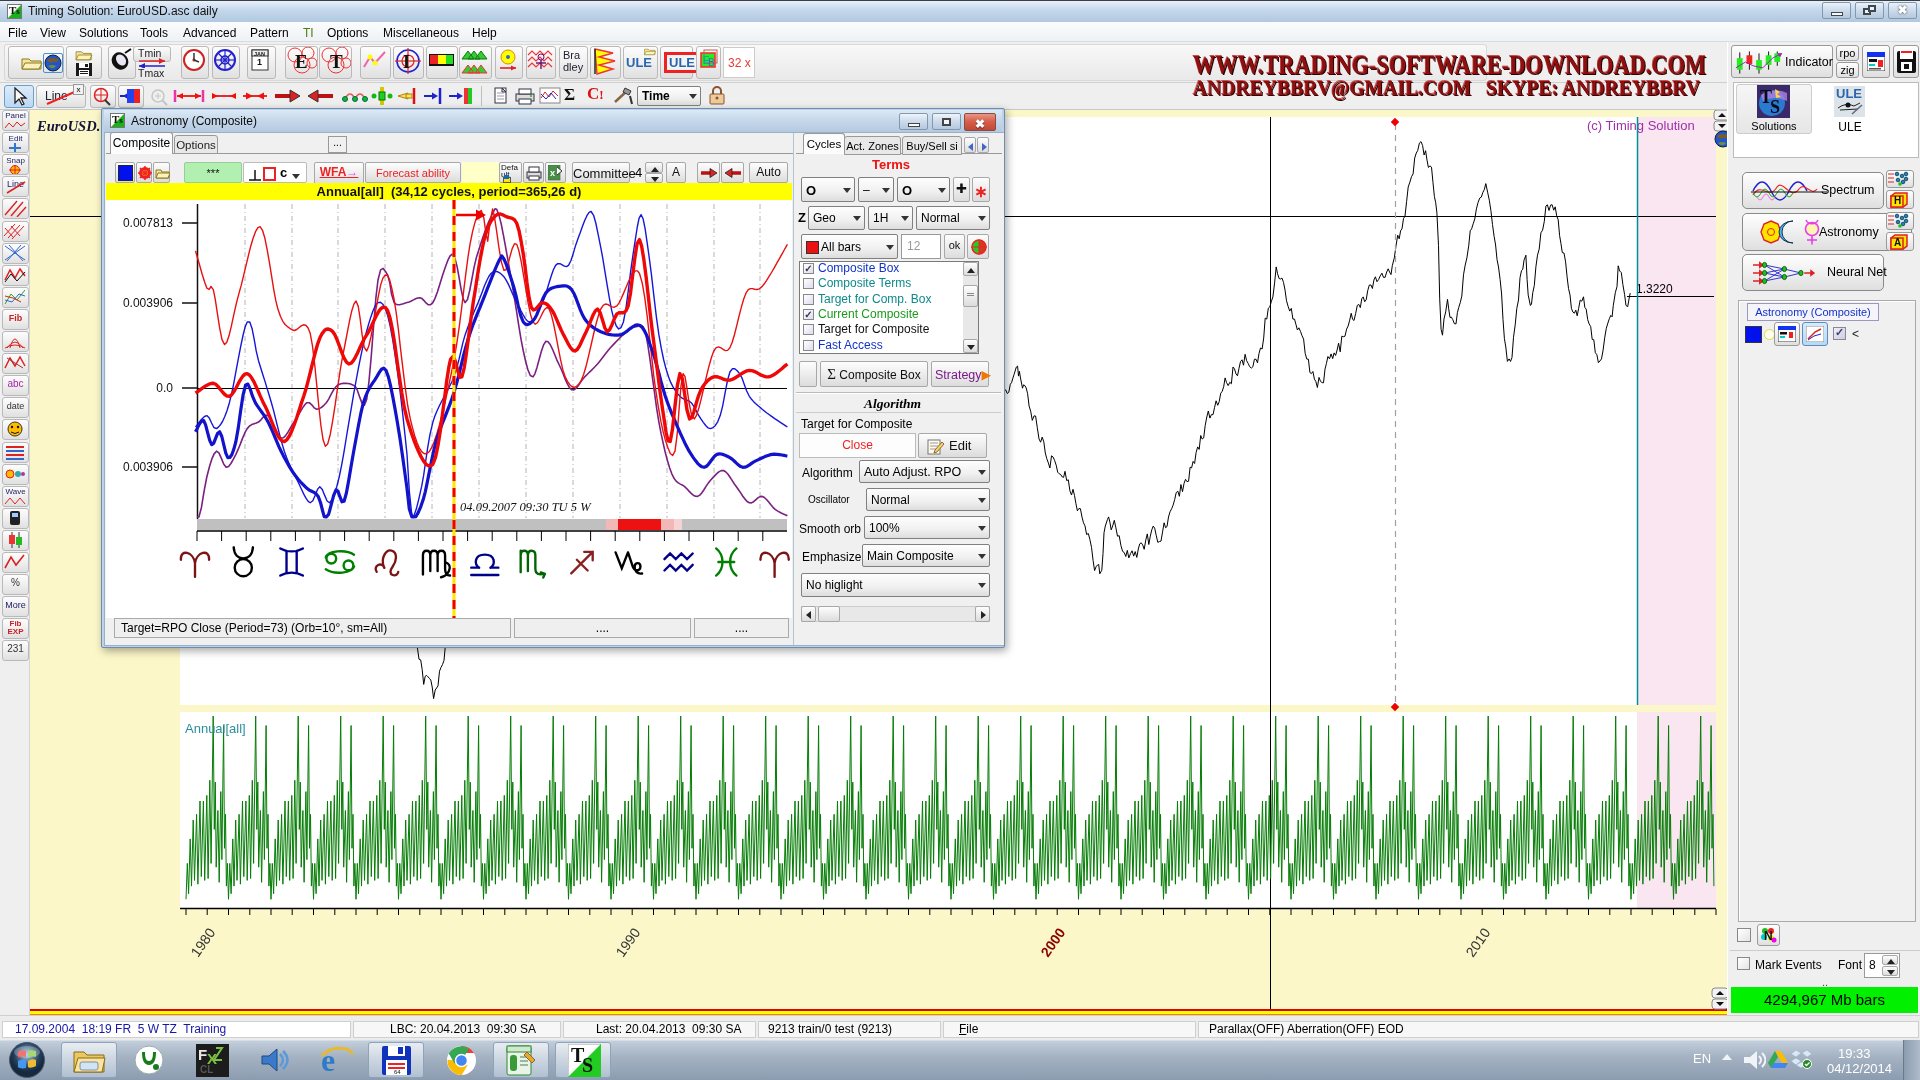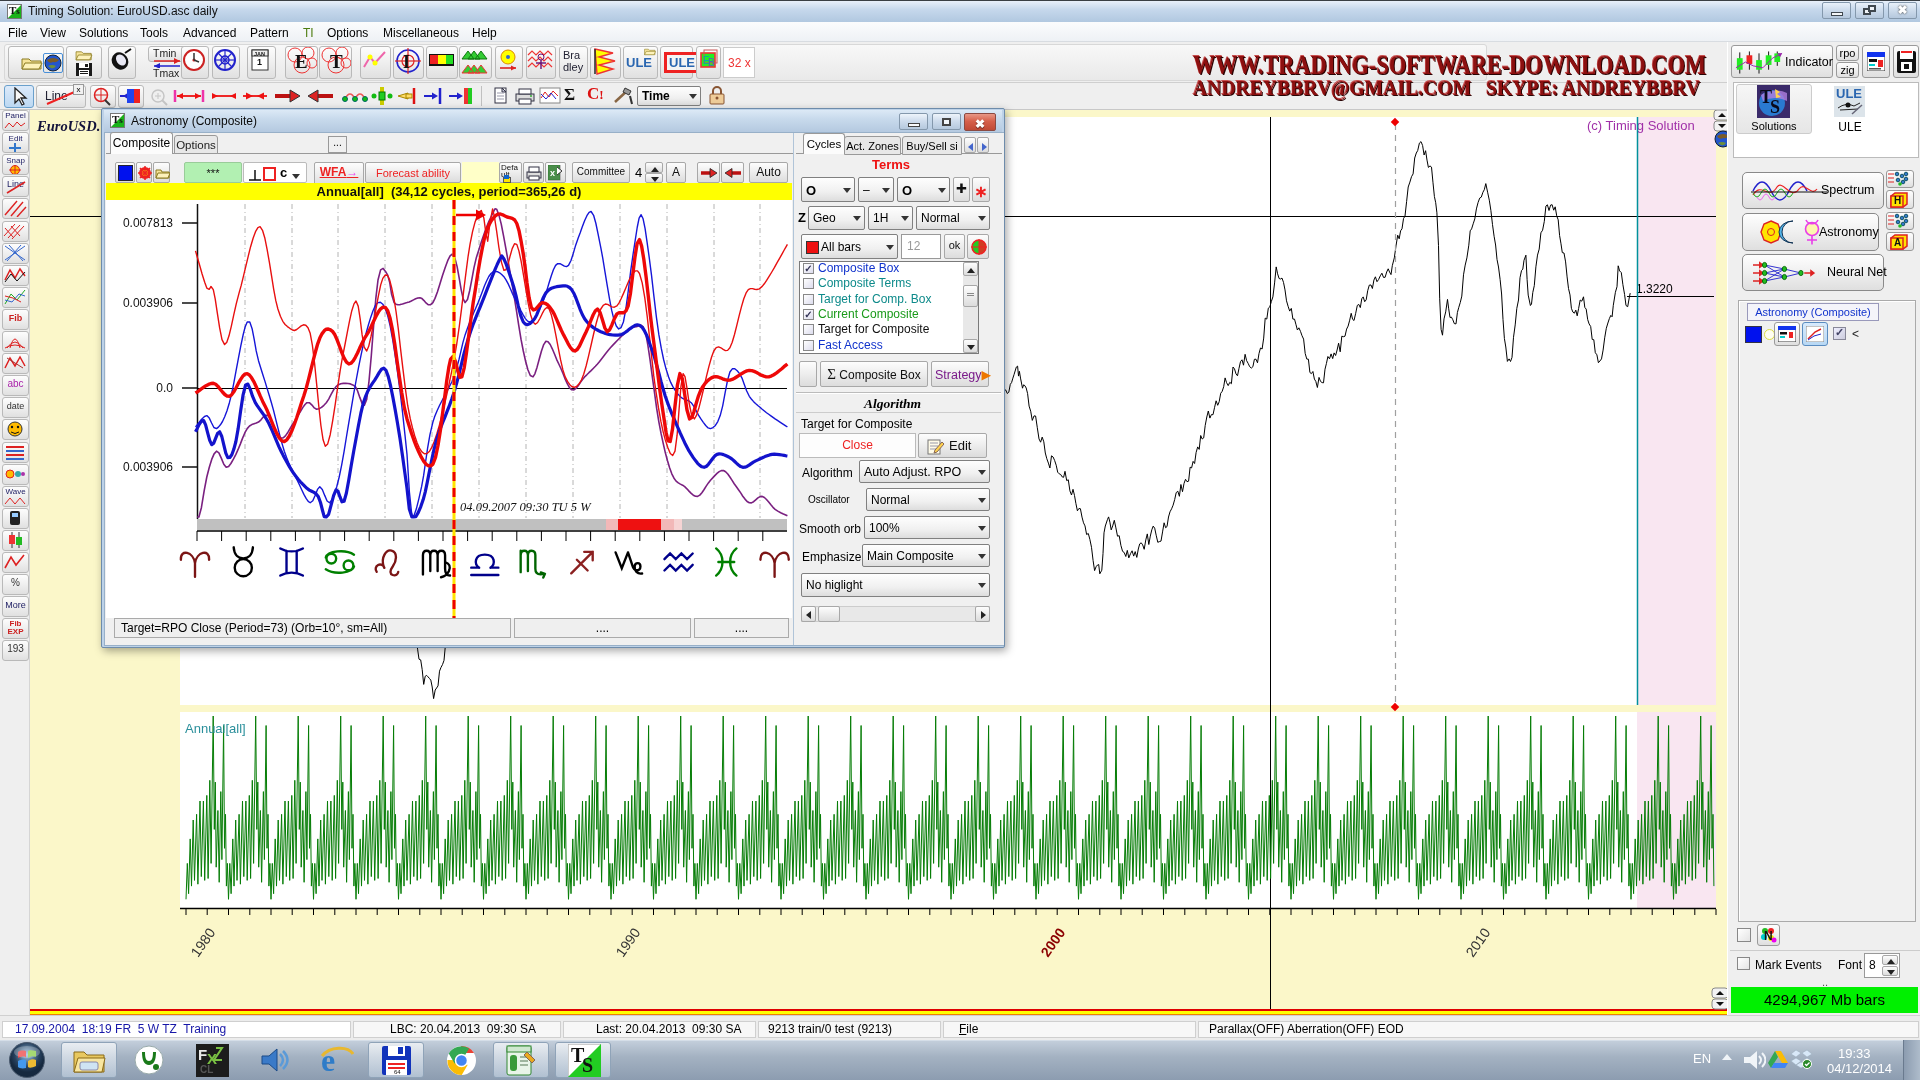--- a/index.html
+++ b/index.html
@@ -76,21 +76,21 @@
       </svg>
     </div>
   </div>
 <div class="tbtn" style="left:108px;top:46px;width:28px;height:33px">
     <svg width="24" height="28">
       <ellipse cx="11" cy="14" rx="8" ry="9" fill="#111" transform="rotate(-35 11 14)"></ellipse>
       <ellipse cx="12" cy="13" rx="4.5" ry="6" fill="#e8e8f4" transform="rotate(-35 12 13)"></ellipse>
       <line x1="16" y1="6" x2="22" y2="2" stroke="#111" stroke-width="2"></line>
     </svg>
   </div>
-<div class="tbtn" style="left:148px;top:46px;width:38px;height:16px">
+<div class="tbtn" style="left:133px;top:46px;width:38px;height:16px">
     <div class="ab" style="left:4px;top:0px;font-size:10.5px;color:#222">Tmin</div>
     <svg class="ab" style="left:3px;top:11px" width="30" height="10">
       <line x1="2" y1="3" x2="28" y2="3" stroke="#d22" stroke-width="1.5"></line>
       <path d="M28 3 l-6 -3 v6 Z" fill="#d22"></path>
       <line x1="28" y1="8" x2="2" y2="8" stroke="#22c" stroke-width="1.5"></line>
       <path d="M2 8 l6 -3 v6 Z" fill="#22c"></path>
     </svg>
     <div class="ab" style="left:4px;top:20px;font-size:10.5px;color:#222">Tmax</div>
   </div>
 <div class="tbtn" style="left:181px;top:46px;width:28px;height:33px">
@@ -505,21 +505,21 @@
 <div class="tbtn" style="left:2px;top:574.1000000000003px;width:27px;height:21px;overflow:hidden">
     <div style="font-size:10px;color:#333;text-align:center;margin-top:2px">%</div>
   </div>
 <div class="tbtn" style="left:2px;top:596.2000000000003px;width:27px;height:21px;overflow:hidden">
     <div style="font-size:9px;color:#226;text-align:center;margin-top:3px">More</div>
   </div>
 <div class="tbtn" style="left:2px;top:618.3000000000003px;width:27px;height:21px;overflow:hidden">
     <div style="font-size:8px;color:#c22;font-weight:bold;text-align:center;line-height:8px;margin-top:1px">Fib<br>EXP</div>
   </div>
 <div class="tbtn" style="left:2px;top:640.4000000000003px;width:27px;height:21px;overflow:hidden">
-    <div style="font-size:10px;color:#333;text-align:center;margin-top:2px">193</div>
+    <div style="font-size:10px;color:#333;text-align:center;margin-top:2px">231</div>
   </div>
 <svg class="ab" style="left:30px;top:110px" width="1704" height="910" viewBox="0 0 1704 910">
     <rect x="0" y="0" width="1704" height="910" fill="#fbf7c9"></rect>
     <rect x="150" y="7" width="1536" height="588" fill="#ffffff"></rect>
     <rect x="150" y="602" width="1536" height="196" fill="#ffffff"></rect>
     <rect x="1607" y="7" width="79" height="588" fill="#f9e6f1"></rect>
     <rect x="1607" y="602" width="79" height="196" fill="#f9e6f1"></rect>
     <rect x="1698" y="0" width="6" height="910" fill="#ffffff"></rect>
     <text x="7" y="21" font-family="Liberation Serif" font-style="italic" font-weight="bold" font-size="14.5" fill="#14143c">EuroUSD.</text>
     <text x="1557" y="20" font-size="13" fill="#a030a8">(c) Timing Solution</text>
@@ -625,21 +625,21 @@
       <g fill="none">
         <path d="M2 14 C8 2 14 2 20 14 C26 26 32 26 38 14 C44 2 50 2 56 14" stroke="#22c" stroke-width="1.5"></path>
         <path d="M2 18 C10 4 18 24 26 10 C32 2 40 24 48 12 C54 4 60 20 66 12" stroke="#e22" stroke-width="1.2"></path>
         <path d="M2 16 q4 8 8 0 q4 -8 8 0 q4 8 8 0 q4 -8 8 0 q4 8 8 0" stroke="#2a2" stroke-width="1"></path>
         <path d="M6 20 q3 6 6 0 q3 -6 6 0 q3 6 6 0" stroke="#e6e" stroke-width="1"></path>
         <line x1="0" y1="15" x2="76" y2="15" stroke="#111"></line>
       </g>
     </svg>
     <div class="ab" style="left:78px;top:10px;font-size:12.5px;white-space:nowrap">Spectrum</div>
   </div>
-<div class="btn" style="left:1742px;top:213px;width:137px;height:38px;border-radius:5px;border-color:#8a8a8a">
+<div class="btn" style="left:1742px;top:213px;width:170px;height:38px;border-radius:5px;border-color:#8a8a8a">
     <svg class="ab" style="left:14px;top:4px" width="72" height="30">
       <path d="M14 3 L21 6 L24 14 L21 22 L14 25 L7 22 L4 14 L7 6Z" fill="#ffe400" stroke="#d22" stroke-width="1.4"></path>
       <circle cx="14" cy="14" r="3.5" fill="none" stroke="#d22"></circle>
       <path d="M36 3 a11 11 0 1 0 0 22 a14 11 0 0 1 0 -22" fill="#52b4e8" stroke="#135"></path>
       <circle cx="55" cy="11" r="6.5" fill="#fdf6b0" stroke="#e83ee8" stroke-width="1.6"></circle>
       <path d="M55 17.5 v9 M50 22 h10 M49 2 a6.5 6 0 0 0 12 0" stroke="#e83ee8" stroke-width="1.6" fill="none"></path>
     </svg>
     <div class="ab" style="left:76px;top:11px;font-size:12.5px;white-space:nowrap">Astronomy</div>
   </div>
 <div class="btn" style="left:1742px;top:254px;width:142px;height:37px;border-radius:5px;border-color:#8a8a8a">
@@ -939,21 +939,21 @@
     </div>
     <div class="btn2" style="left:443px;top:53px;width:21px;height:21px">
       <svg class="ab" style="left:2px;top:2px" width="16" height="17">
         <rect x="0" y="0" width="12" height="15" fill="#fff" stroke="#888"></rect>
         <rect x="0" y="0" width="12" height="15" fill="#2a7a2a" opacity=".85"></rect>
         <text x="2" y="11" font-size="9" fill="#fff" font-weight="bold">x</text>
         <path d="M9 2 l5 4 -5 4" fill="#fff" stroke="#333"></path>
       </svg>
     </div>
     <div class="btn2" style="left:470px;top:53px;width:58px;height:21px">
-      <div style="text-align:center;font-size:10px;padding-top:3px;color:#111">Committee</div>
+      <div style="text-align:right;font-size:13px;padding-top:3px;color:#111">Committee</div>
     </div>
     <div class="ab" style="left:533px;top:56px;font-size:13px">4</div>
     <div class="btn2" style="left:543px;top:53px;width:18px;height:11px">
       <div class="ab" style="left:5px;top:4px;width:0;height:0;border-left:4px solid transparent;border-right:4px solid transparent;border-bottom:5px solid #222"></div>
     </div>
     <div class="btn2" style="left:543px;top:64px;width:18px;height:10px">
       <div class="ab" style="left:5px;top:3px;width:0;height:0;border-left:4px solid transparent;border-right:4px solid transparent;border-top:5px solid #222"></div>
     </div>
     <div class="btn2" style="left:564px;top:53px;width:20px;height:21px">
       <div style="text-align:center;font-size:12px;padding-top:2px;color:#111">A</div>

